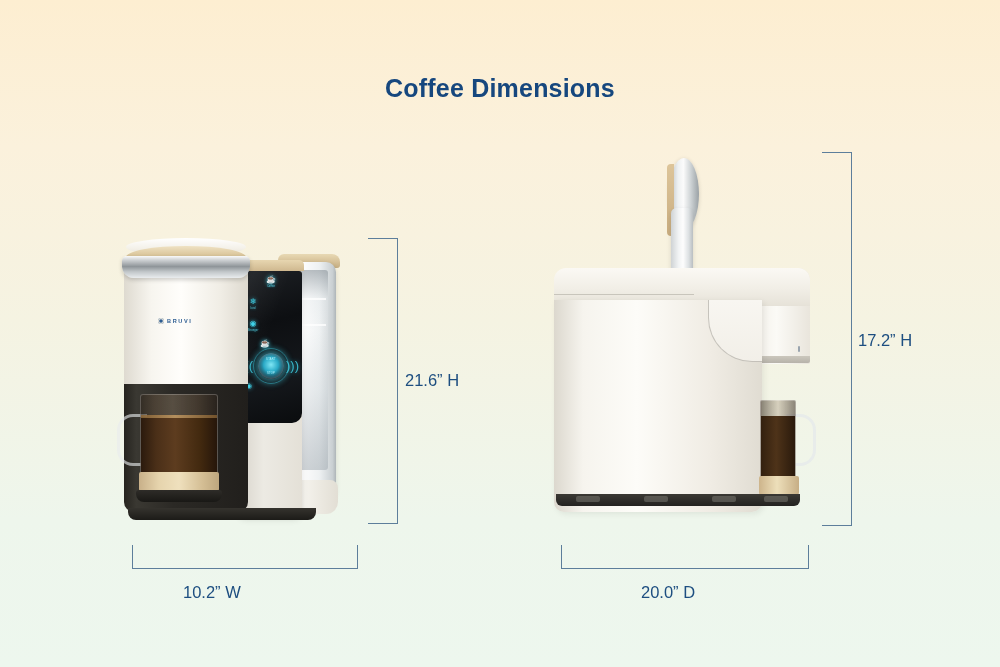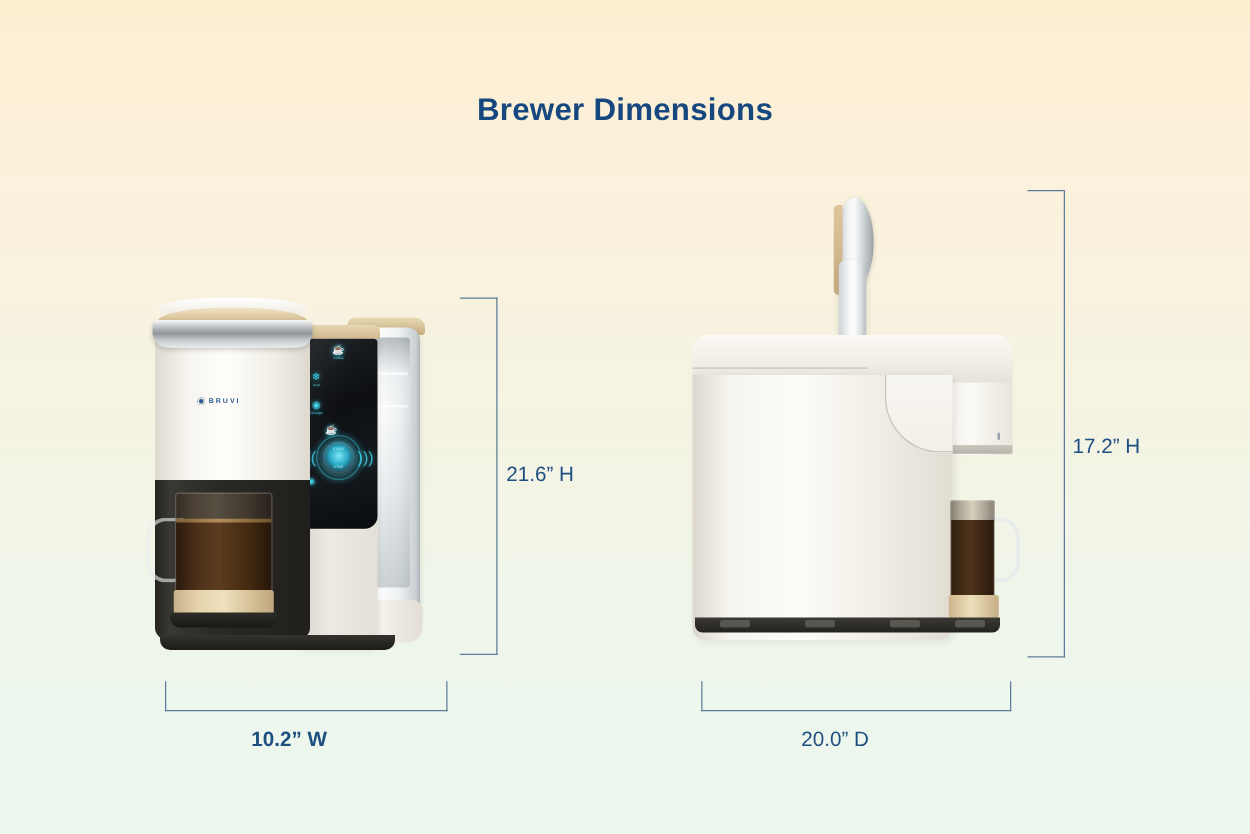--- a/index.html
+++ b/index.html
@@ -182,21 +182,21 @@
 
   .s-base { position:absolute; left:8px; top:344px; width:244px; height:12px;
       border-radius:0 0 6px 6px;
       background:linear-gradient(to bottom,#3b3934,#232220); }
   .s-foot { position:absolute; top:346px; width:24px; height:6px;
       background:rgba(120,118,112,.55); border-radius:2px; }
 </style>
 </head>
 <body>
 
-<div class="title">Brewer Dimensions</div>
+<div class="title">Coffee Dimensions</div>
 
 <div class="front">
 
   <div class="res-lid"></div>
   <div class="res-body"></div>
   <div class="res-inner"></div>
   <div class="res-line" style="left:178px;top:66px;width:36px;"></div>
   <div class="res-line" style="left:178px;top:92px;width:36px;"></div>
   <div class="res-base"></div>
 
@@ -248,21 +248,21 @@
   <div class="mug-coffee"></div>
   <div class="mug-wood"></div>
   <div class="mug-rim"></div>
   <div class="front-base"></div>
 </div>
 
 <div class="dim-v" style="left:368px; top:238px; width:30px; height:286px;"></div>
 <div class="dim-label" style="left:405px; top:371px;">21.6”  H</div>
 
 <div class="dim-h" style="left:132px; top:545px; width:226px; height:24px;"></div>
-<div class="dim-label" style="left:201px; top:583px;font-weight:bold;">10.2” W</div>
+<div class="dim-label" style="left:183px; top:583px;">10.2” W</div>
 
 <div class="side">
   <div class="s-handle-hole"></div>
   <div class="s-handle-ring"></div>
   <div class="s-handle-wood"></div>
   <div class="s-handle-arm"></div>
 
   <div class="s-right-block"></div>
   <div class="s-right-shadow"></div>
   <div class="s-dot"></div>
@@ -281,16 +281,16 @@
   <div class="s-mug-wood"></div>
 
   <div class="s-base"></div>
   <div class="s-foot" style="left:28px;"></div>
   <div class="s-foot" style="left:96px;"></div>
   <div class="s-foot" style="left:164px;"></div>
   <div class="s-foot" style="left:216px;"></div>
 </div>
 
 <div class="dim-v" style="left:822px; top:152px; width:30px; height:374px;"></div>
-<div class="dim-label" style="left:858px; top:348px;">17.2”  H</div>
+<div class="dim-label" style="left:858px; top:331px;">17.2”  H</div>
 
 <div class="dim-h" style="left:561px; top:545px; width:248px; height:24px;"></div>
 <div class="dim-label" style="left:641px; top:583px;">20.0” D</div>
 
 </body></html>

